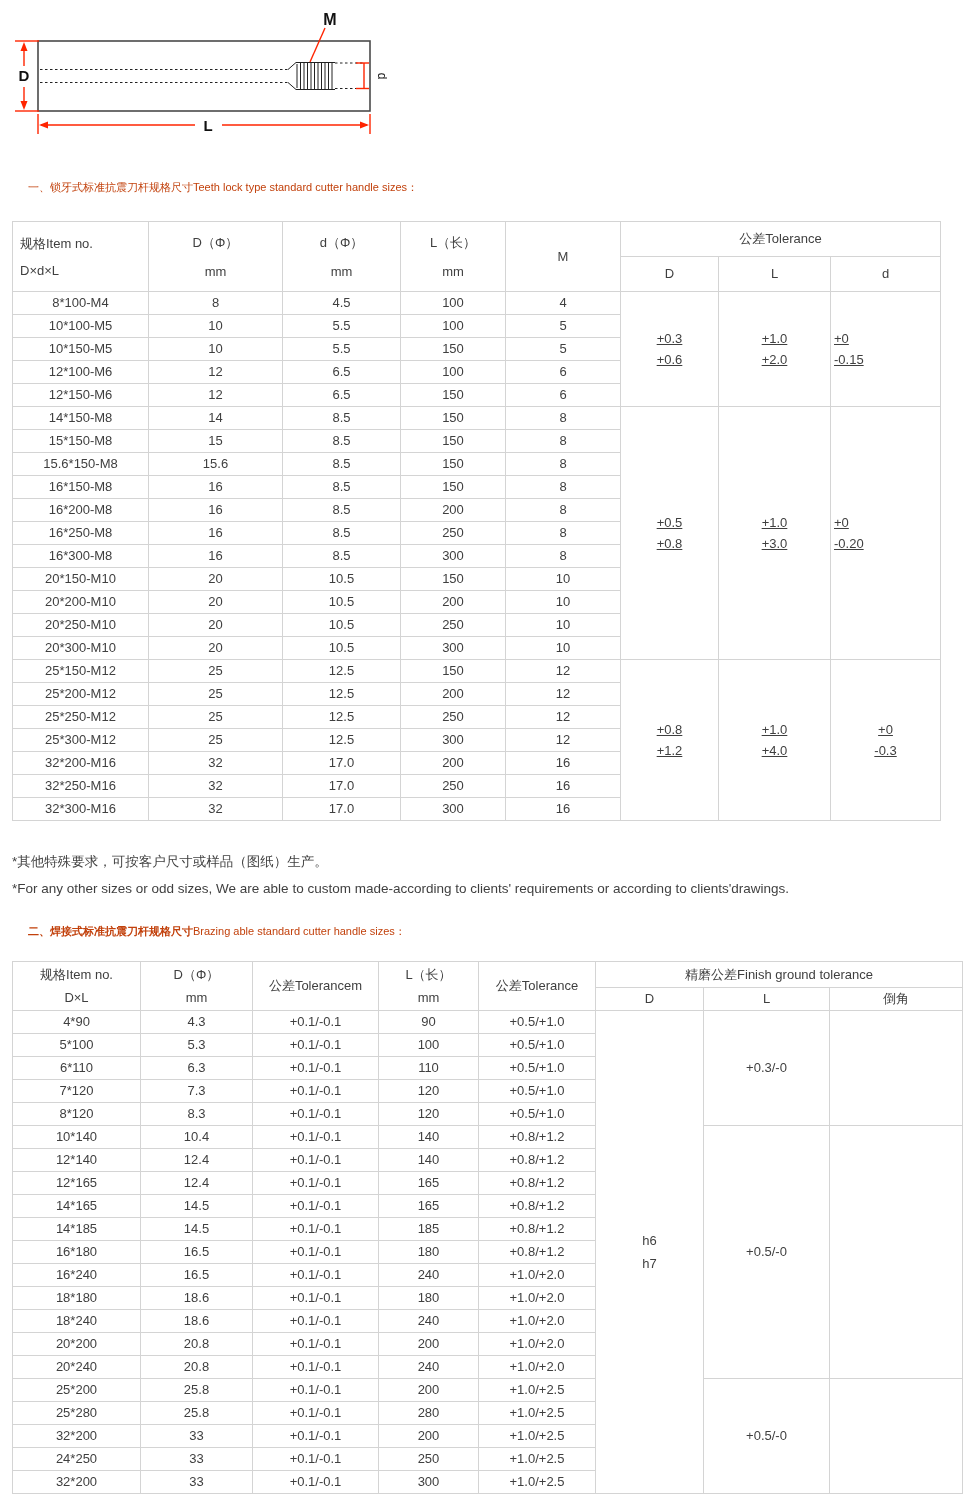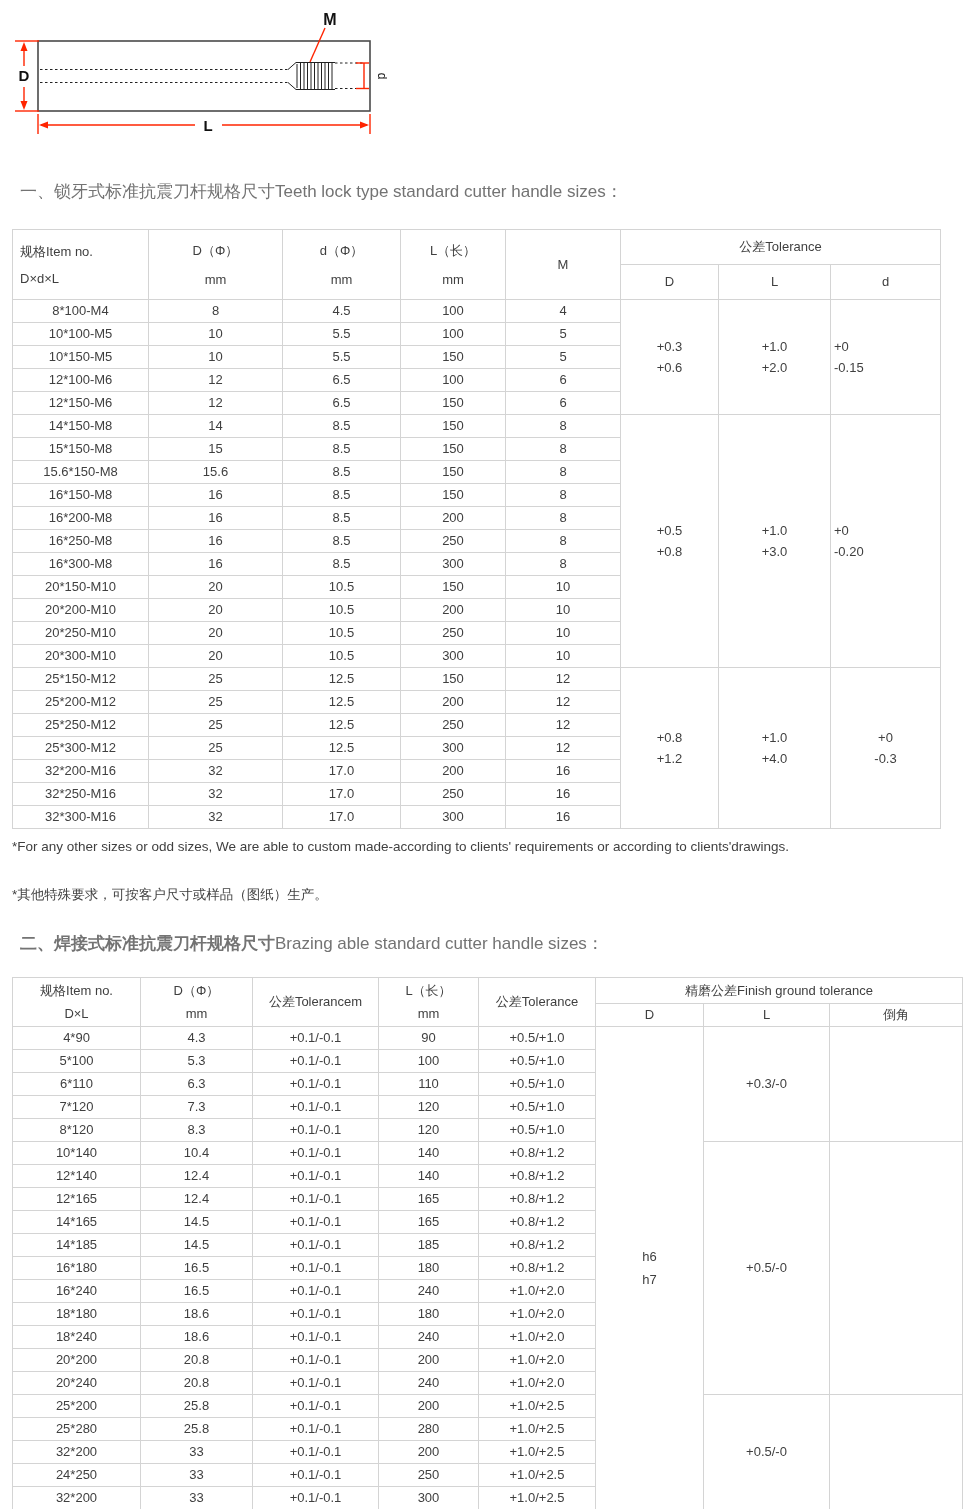--- a/index.html
+++ b/index.html
@@ -1,19 +1,19 @@
 <!DOCTYPE html>
 <html><head>
 <meta charset="utf-8">
 <style>
   html,body { margin:0; padding:0; background:#ffffff; }
   body { font-family:"Liberation Sans","DejaVu Sans",sans-serif; color:#3f3f3f; }
   .page { width:977px; box-sizing:border-box; padding:8px 12px 20px 12px; }
 
-  .heading { font-size:17px; color:#737373; margin:30px 0 0 8px; }
+  .heading { font-size:11px; color:#c2410c; margin:30px 0 0 16px; }
   .heading .cn { }
   .heading.bold-cn .cn { font-weight:bold;text-align:right; }
   #section1-heading { margin-top:30px; }
   #table1 { margin-top:26px; }
   .note { font-size:13.5px; color:#3f3f3f; margin:0; }
   #note-cn { margin-top:32px; }
   #note-en { margin-top:10px; }
   #section2-heading { margin-top:28px; }
   #table2 { margin-top:22px; }
 
@@ -31,21 +31,21 @@
   }
   tbody td { height:22px; line-height:22px; }
   thead .two-line div { line-height:29px; }
   thead .item-th-left { text-align:left; padding-left:7px; }
   thead .item-th-left div { line-height:27px; }
   #table1 .h1row .tolh { height:34px; line-height:34px; }
   #table1 .h2row th { height:34px; line-height:34px; }
   #table2 thead .two-line div { line-height:23px; }
   #table2 .h1row .tolh { height:25px; line-height:25px; }
   #table2 .h2row th { height:22px; line-height:22px; }
-  td.tol div { line-height:21px; }
+  td.tol div { line-height:21px;text-decoration:underline; }
   td.tol.left { text-align:left; padding-left:3px; }
   td.finish-d div { line-height:23px; }
 
   svg text { font-family:"Liberation Sans","DejaVu Sans",sans-serif; }
 </style>
 </head>
 <body>
 
 <div class="page">
 
@@ -346,22 +346,22 @@
           <td>32*300-M16</td>
           <td>32</td>
           <td>17.0</td>
           <td>300</td>
           <td>16</td>
         </tr>
       </tbody>
   </table>
 
   
+  <p class="note" id="note-cn">*其他特殊要求，可按客户尺寸或样品（图纸）生产。</p>
   <p class="note" id="note-en">*For any other sizes or odd sizes, We are able to custom made-according to clients' requirements or according to clients'drawings.</p>
-  <p class="note" id="note-cn">*其他特殊要求，可按客户尺寸或样品（图纸）生产。</p>
 
   
   <div class="heading bold-cn" id="section2-heading"><span class="cn">二、焊接式标准抗震刀杆规格尺寸</span><span class="en">Brazing able standard cutter handle sizes：</span></div>
 
   
   <table id="table2">
     <colgroup>
       <col style="width:128px">
         <col style="width:112px">
         <col style="width:126px">

